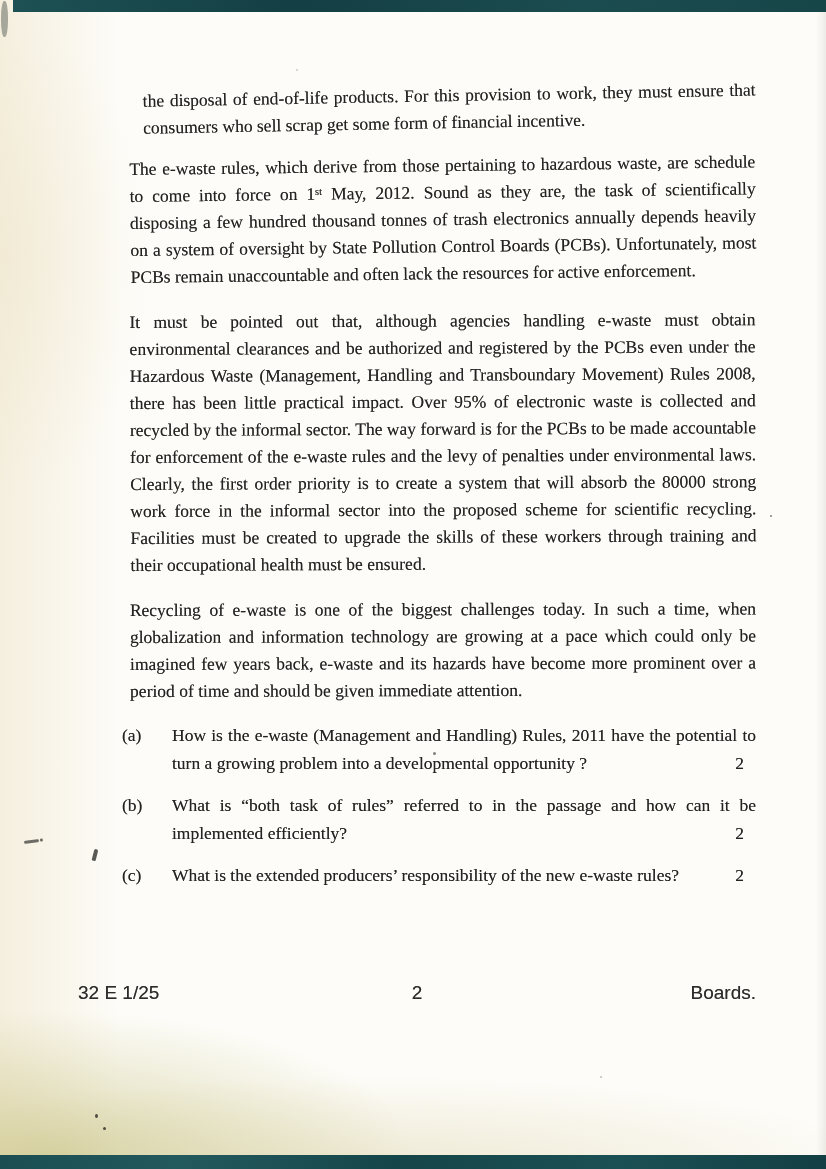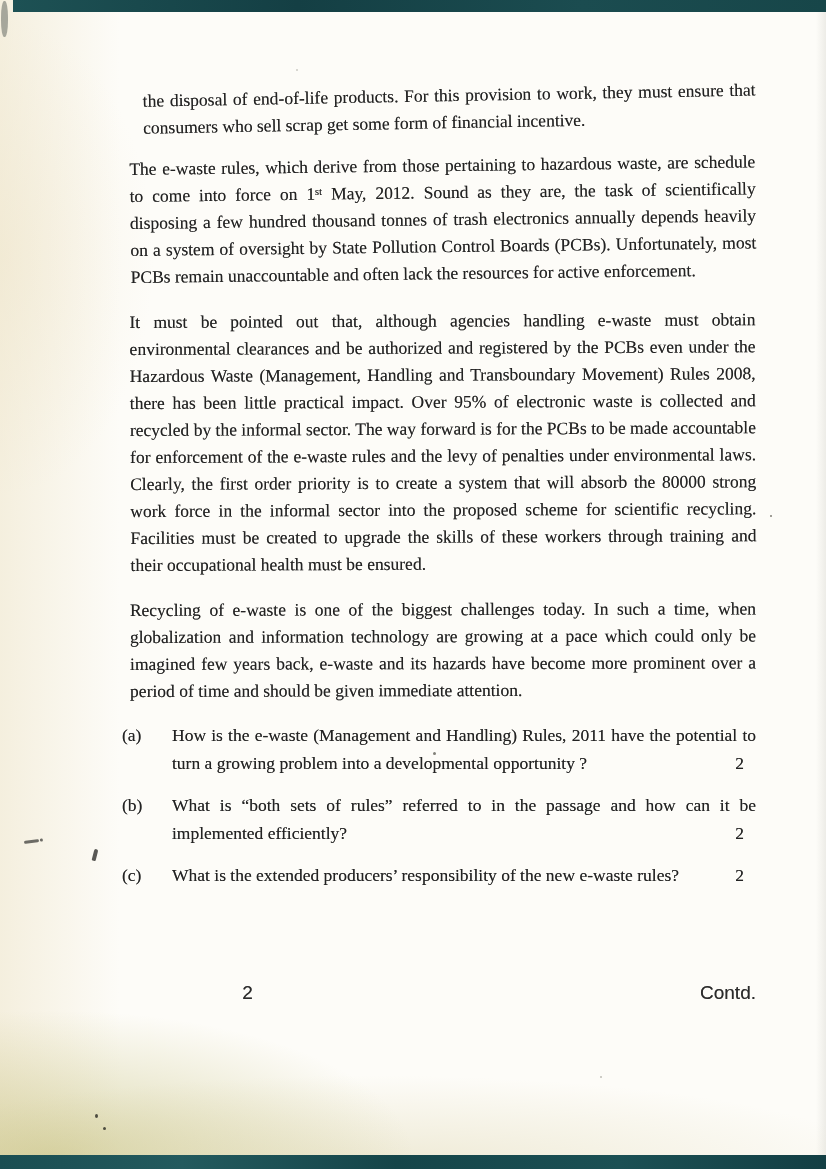--- a/index.html
+++ b/index.html
@@ -99,34 +99,35 @@
     <p class="para para-4">Recycling of e-waste is one of the biggest challenges today. In such a time, when globalization and information technology are growing at a pace which could only be imagined few years back, e-waste and its hazards have become more prominent over a period of time and should be given immediate attention.</p>
 
     <div class="questions">
       <div class="question">
         <span class="q-label">(a)</span>
         <span class="q-text">How is the e-waste (Management and Handling) Rules, 2011 have the potential to turn a growing problem into a developmental opportunity ?</span>
         <span class="q-marks">2</span>
       </div>
       <div class="question">
         <span class="q-label">(b)</span>
-        <span class="q-text">What is “both sets of rules” referred to in the passage and how can it be implemented efficiently?</span>
+        <span class="q-text">What is “both task of rules” referred to in the passage and how can it be implemented efficiently?</span>
         <span class="q-marks">2</span>
       </div>
       <div class="question">
         <span class="q-label">(c)</span>
         <span class="q-text">What is the extended producers’ responsibility of the new e-waste rules?</span>
         <span class="q-marks">2</span>
       </div>
     </div>
   </div>
 
   <div class="footer">
+    <span>32 E 1/25</span>
     <span class="footer-center">2</span>
-    <span class="footer-right">Contd.</span>
+    <span class="footer-right">Boards.</span>
   </div>
 
   <div class="pen-tick"></div>
   <div class="pen-apostrophe"></div>
   <div class="speck speck-1"></div>
   <div class="speck speck-2"></div>
   <div class="speck speck-3"></div>
   <div class="speck speck-4"></div>
   <div class="speck speck-5"></div>
   <div class="speck speck-6"></div>

